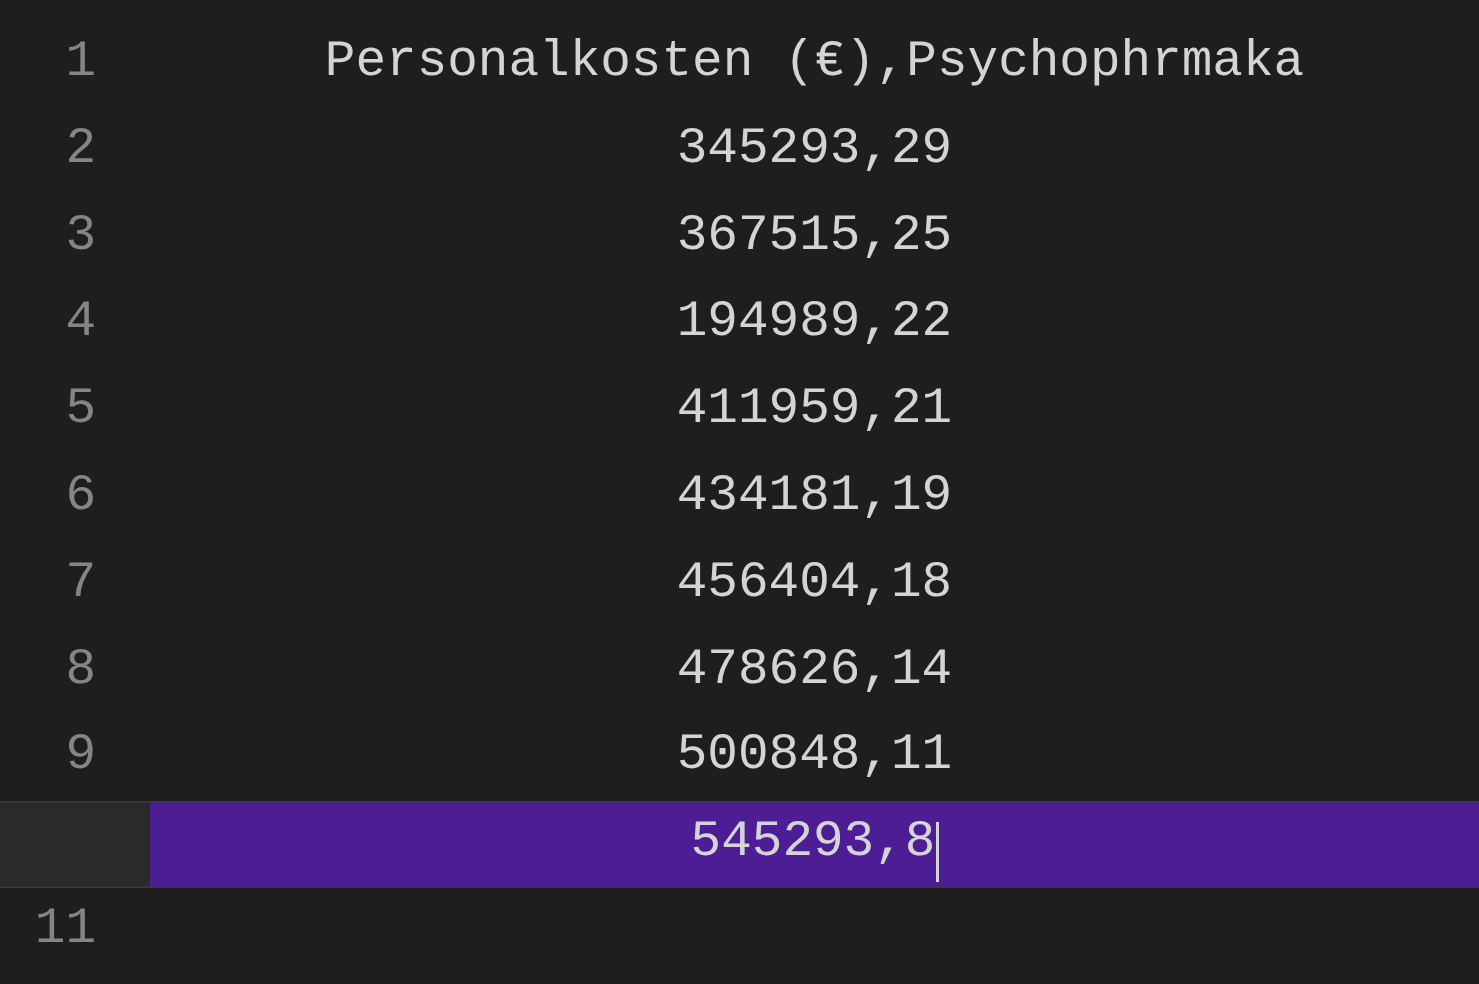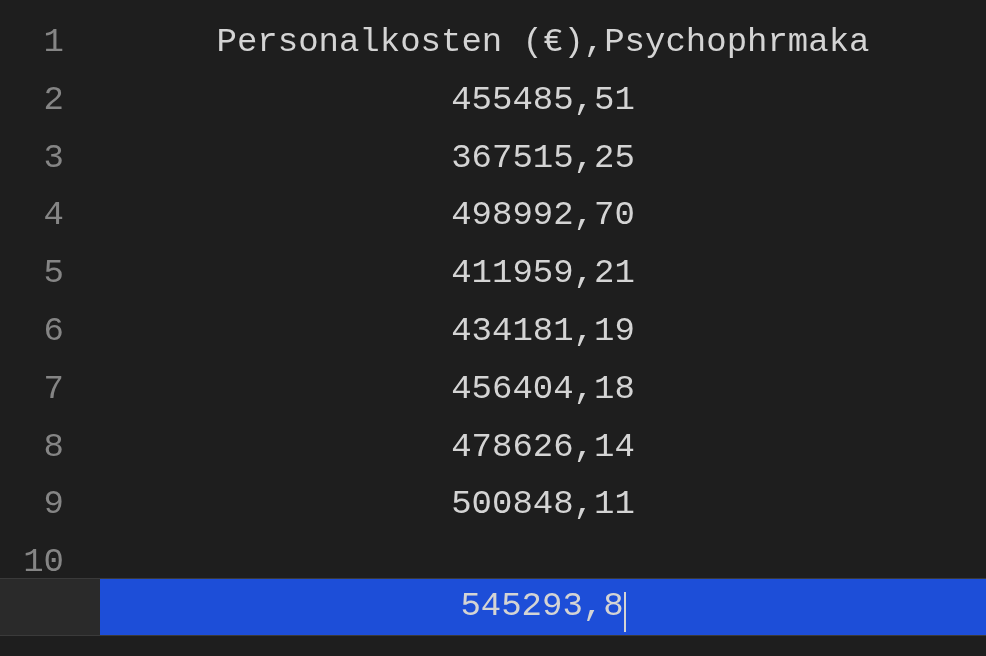--- a/index.html
+++ b/index.html
@@ -37,24 +37,23 @@
       color: #d4d4d4;
       position: relative;
     }
     .code-line {
       display: block;
       white-space: pre;
       position: relative;
       text-align: center;
     }
     .current-line {
-      background-color: #1d4ed8;
+      background-color: #4c1d95;
       box-shadow: -130px 0 0 0 #2a2a2a;
       position: relative;
-      margin-top: 44px;
     }
     .current-line::before {
       content: '';
       position: absolute;
       left: -130px;
       right: -900px;
       top: 0;
       bottom: 0;
       border-top: 1px solid #3a3a3a;
       border-bottom: 1px solid #3a3a3a;
@@ -83,23 +82,23 @@
     <span class="line-number">5</span>
     <span class="line-number">6</span>
     <span class="line-number">7</span>
     <span class="line-number">8</span>
     <span class="line-number">9</span>
     <span class="line-number">10</span>
     <span class="line-number">11</span>
   </div>
   <div class="content">
     <span class="code-line">Personalkosten (€),Psychophrmaka</span>
-    <span class="code-line">455485,51</span>
+    <span class="code-line">345293,29</span>
     <span class="code-line">367515,25</span>
-    <span class="code-line">498992,70</span>
+    <span class="code-line">194989,22</span>
     <span class="code-line">411959,21</span>
     <span class="code-line">434181,19</span>
     <span class="code-line">456404,18</span>
     <span class="code-line">478626,14</span>
     <span class="code-line">500848,11</span>
     <span class="code-line current-line"><span>545293,8</span><span class="cursor"></span></span>
   </div>
 </div>
 
 </body></html>

